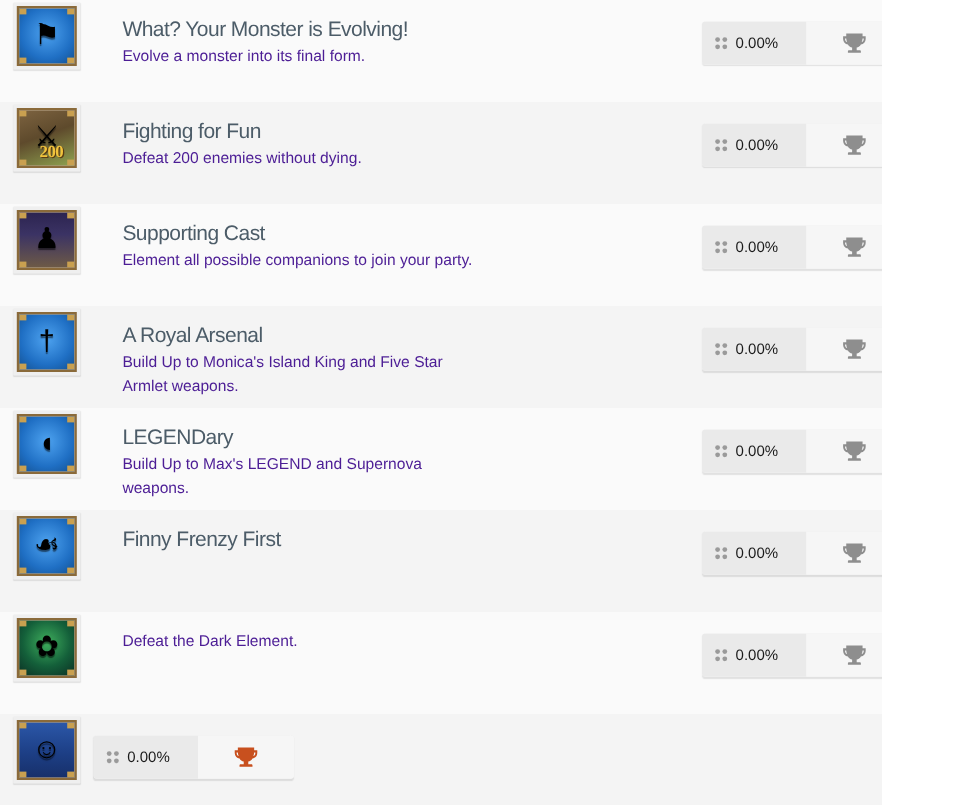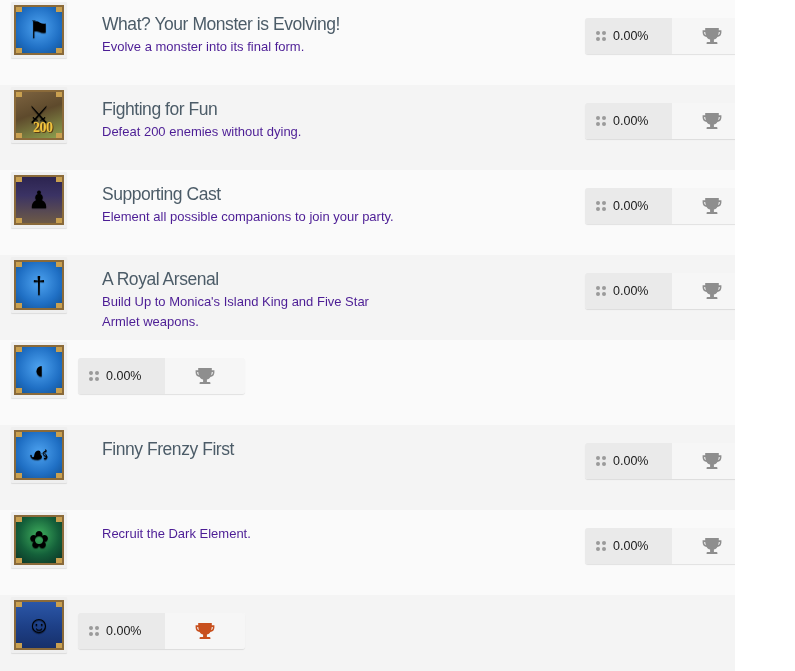--- a/index.html
+++ b/index.html
@@ -348,20 +348,24 @@
     <div class="ach-row odd">
       <div class="icon-cell">
         <div class="ach-icon">
           <div class="art art-legend">
             <div class="art-inner"></div>
             <span class="art-sprite">◖</span>
             <span class="art-badge"></span>
           </div>
         </div>
       </div>
+      <div class="text-cell">
+        <div class="ach-title">LEGENDary</div>
+        <div class="ach-desc">Build Up to Max's LEGEND and Supernova weapons.</div>
+      </div>
       <div class="ctrl-cell">
         <div class="btn-group">
           <div class="btn-progress">
             <span class="grid-icon">
               <i></i>
               <i></i>
               <i></i>
               <i></i>
             </span>
             <span class="pct-text">0.00%</span>
@@ -416,21 +420,21 @@
       <div class="icon-cell">
         <div class="ach-icon">
           <div class="art art-palace">
             <div class="art-inner"></div>
             <span class="art-sprite">✿</span>
             <span class="art-badge"></span>
           </div>
         </div>
       </div>
       <div class="text-cell">
-        <div class="ach-desc">Recruit the Dark Element.</div>
+        <div class="ach-desc">Defeat the Dark Element.</div>
       </div>
       <div class="ctrl-cell">
         <div class="btn-group">
           <div class="btn-progress">
             <span class="grid-icon">
               <i></i>
               <i></i>
               <i></i>
               <i></i>
             </span>

